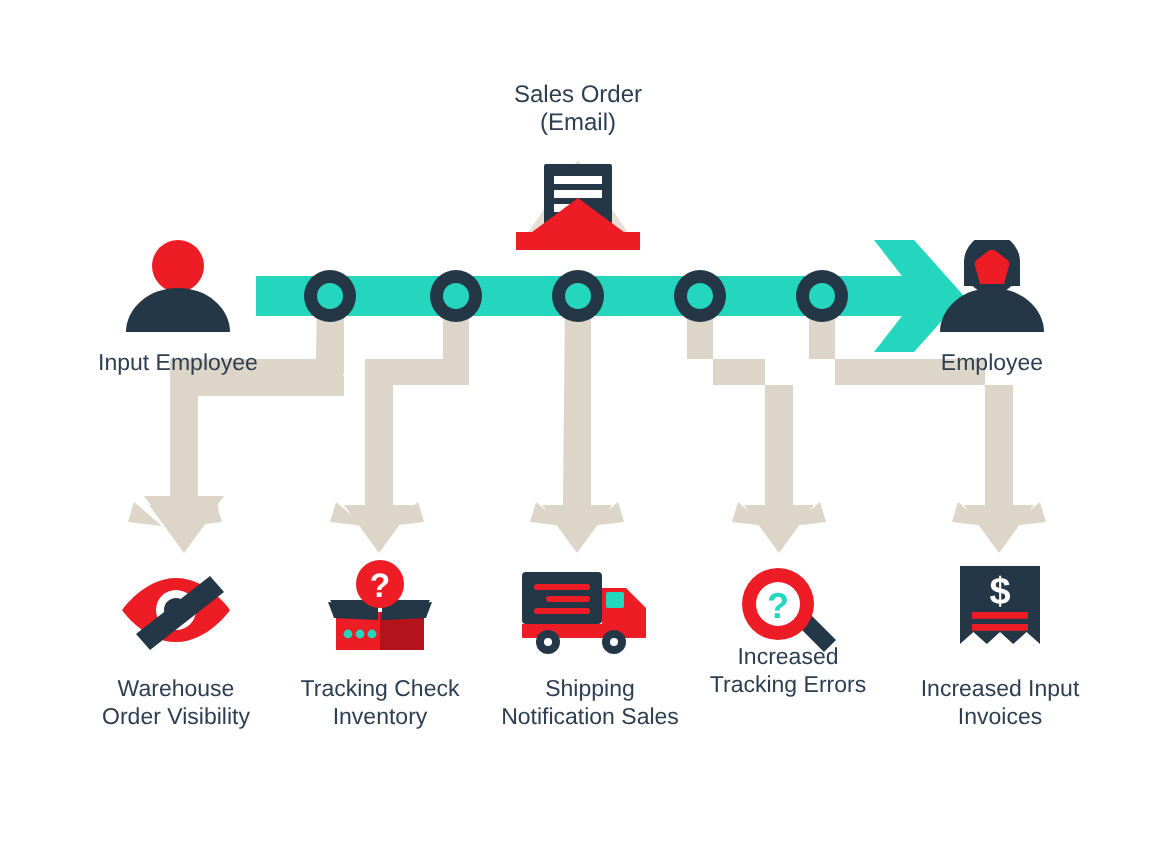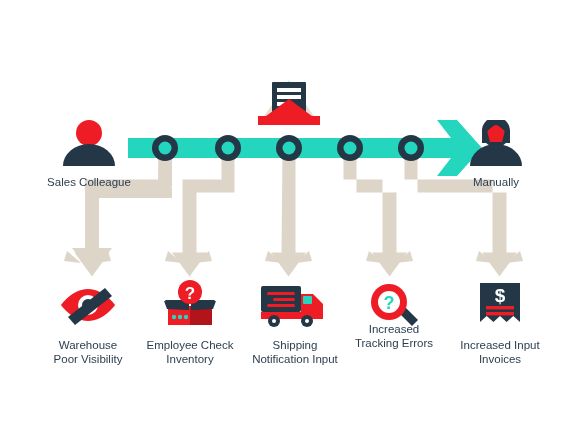--- a/index.html
+++ b/index.html
@@ -97,76 +97,78 @@
     <rect x="16" y="6" width="34" height="30" rx="1" fill="#243746"></rect>
     <rect x="21" y="12" width="24" height="4" fill="#ffffff"></rect>
     <rect x="21" y="19" width="24" height="4" fill="#ffffff"></rect>
     <rect x="21" y="26" width="16" height="4" fill="#ffffff"></rect>
 
     <path d="M3,47 L33,24 L63,47 L63,49 L3,49 Z" fill="#EE1C25"></path>
     <path d="M2,46 L33,23 L64,46 L64,48 L2,48 Z" fill="#EE1C25"></path>
     <rect x="2" y="40" width="62" height="9" fill="#EE1C25"></rect>
   </svg>
 
+  <div class="lbl lbl-top" style="left:229px;top:40px;width:120px;">Sales Order
+(Email)</div>
 
   <svg style="position:absolute;left:60px;top:120px;" width="58" height="46" viewBox="0 0 58 46">
     <circle cx="29" cy="13" r="13" fill="#EE1C25"></circle>
     <path d="M3,46 a26,22 0 0 1 52,0 Z" fill="#243746"></path>
   </svg>
-  <div class="lbl" style="left:29px;top:176px;width:120px;">Sales Colleague</div>
+  <div class="lbl" style="left:29px;top:176px;width:120px;">Input Employee</div>
 
   <svg style="position:absolute;left:467px;top:120px;" width="58" height="46" viewBox="0 0 58 46">
     <circle cx="29" cy="13" r="14" fill="#243746"></circle>
     <path d="M29,4 l9,7 -3,11 h-12 l-3,-11 z" fill="#EE1C25"></path>
     <path d="M15,11 a14,14 0 0 1 28,0 l0,12 l-5,0 l0,-9 a9,9 0 0 0 -18,0 l0,9 l-5,0 z" fill="#243746"></path>
     <path d="M3,46 a26,22 0 0 1 52,0 Z" fill="#243746"></path>
   </svg>
-  <div class="lbl" style="left:436px;top:176px;width:120px;">Manually</div>
+  <div class="lbl" style="left:436px;top:176px;width:120px;">Employee</div>
 
   <svg style="position:absolute;left:58px;top:283px;" width="60" height="44" viewBox="0 0 60 44">
     <path d="M30,6 C46,6 57,22 57,22 C57,22 46,38 30,38 C14,38 3,22 3,22 C3,22 14,6 30,6 Z" fill="#EE1C25"></path>
     <circle cx="30" cy="22" r="10" fill="#ffffff"></circle>
     <circle cx="30" cy="22" r="6" fill="#243746"></circle>
     <path d="M10,34 L47,5 l7,8 L17,42 Z" fill="#243746"></path>
     <path d="M12,36.5 L49,7.5 l2,2.3 L14,38.8 Z" fill="#ffffff" opacity="0"></path>
   </svg>
   <div class="lbl" style="left:28px;top:339px;width:120px;">Warehouse
-Poor Visibility</div>
+Order Visibility</div>
 
   <svg style="position:absolute;left:162px;top:280px;" width="56" height="48" viewBox="0 0 56 48">
     <rect x="6" y="26" width="22" height="19" fill="#EE1C25"></rect>
     <rect x="28" y="26" width="22" height="19" fill="#B3131B"></rect>
     <path d="M2,21 l24,2 l0,7 l-21,-1 z" fill="#243746"></path>
     <path d="M54,21 l-24,2 l0,7 l21,-1 z" fill="#243746"></path>
     <path d="M3,20 h24 v10 l-19,-2 z" fill="#243746"></path>
     <path d="M53,20 h-24 v10 l19,-2 z" fill="#243746"></path>
     <circle cx="12" cy="37" r="2.2" fill="#24D6BE"></circle>
     <circle cx="18" cy="37" r="2.2" fill="#24D6BE"></circle>
     <circle cx="24" cy="37" r="2.2" fill="#24D6BE"></circle>
     <circle cx="28" cy="12" r="12" fill="#EE1C25"></circle>
     <text x="28" y="18.5" text-anchor="middle" font-family="Liberation Sans, sans-serif" font-size="17" font-weight="bold" fill="#ffffff">?</text>
   </svg>
-  <div class="lbl" style="left:130px;top:339px;width:120px;">Employee Check
+  <div class="lbl" style="left:130px;top:339px;width:120px;">Tracking Check
 Inventory</div>
 
   <svg style="position:absolute;left:259px;top:284px;" width="68" height="44" viewBox="0 0 68 44">
     <rect x="2" y="2" width="40" height="26" rx="2" fill="#243746"></rect>
     <rect x="8" y="8" width="28" height="3" rx="1.5" fill="#EE1C25"></rect>
     <rect x="14" y="14" width="22" height="3" rx="1.5" fill="#EE1C25"></rect>
     <rect x="8" y="20" width="28" height="3" rx="1.5" fill="#EE1C25"></rect>
     <path d="M42,10 h12 l10,10 v12 h-22 z" fill="#EE1C25"></path>
     <rect x="44" y="12" width="9" height="8" rx="1" fill="#24D6BE"></rect>
     <rect x="2" y="28" width="62" height="7" fill="#EE1C25"></rect>
     <circle cx="15" cy="37" r="6" fill="#243746"></circle>
     <circle cx="15" cy="37" r="2" fill="#ffffff"></circle>
     <circle cx="48" cy="37" r="6" fill="#243746"></circle>
     <circle cx="48" cy="37" r="2" fill="#ffffff"></circle>
   </svg>
   <div class="lbl" style="left:233px;top:339px;width:124px;">Shipping
-Notification Input</div>
+Notification Sales</div>
 
   <svg style="position:absolute;left:368px;top:282px;" width="52" height="46" viewBox="0 0 52 46">
     <path d="M30,30 l6,-6 l14,14 l-6,6 z" fill="#243746"></path>
     <circle cx="21" cy="20" r="18" fill="#EE1C25"></circle>
     <circle cx="21" cy="20" r="11" fill="#ffffff"></circle>
     <text x="21" y="27" text-anchor="middle" font-family="Liberation Sans, sans-serif" font-size="18" font-weight="bold" fill="#24D6BE">?</text>
   </svg>
   <div class="lbl" style="left:334px;top:323px;width:120px;">Increased
 Tracking Errors</div>
 

